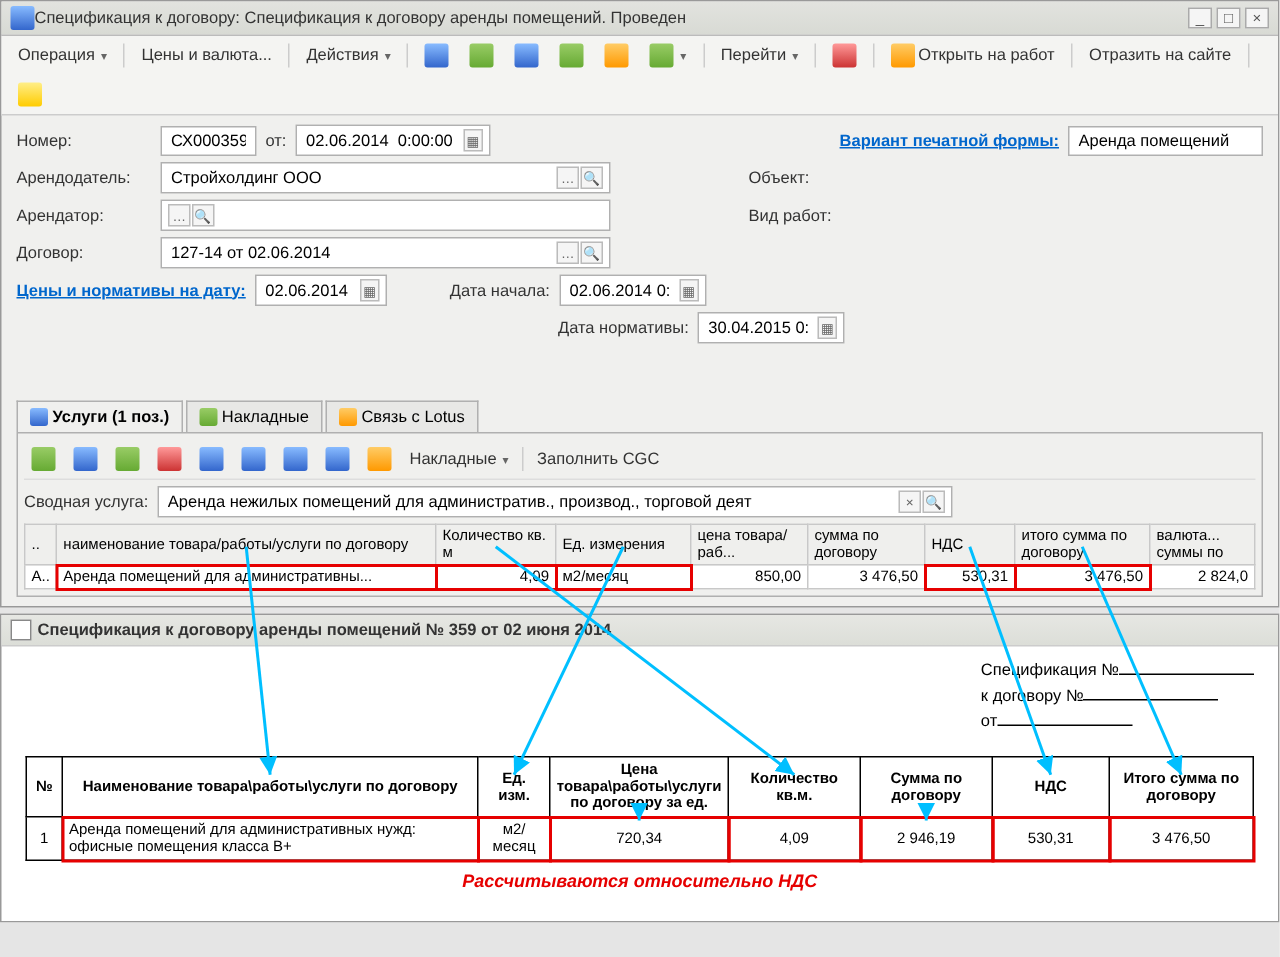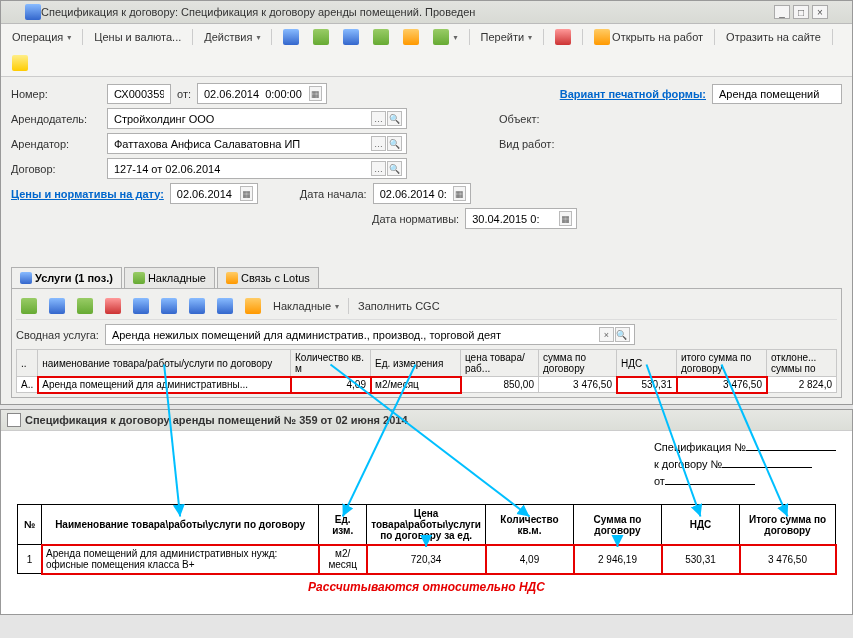--- a/index.html
+++ b/index.html
@@ -1,18 +1,18 @@
 <!DOCTYPE html>
 <html><head>
 <meta charset="utf-8">
 <style>
   * { box-sizing: border-box; }
   body { margin:0; font-family:Arial,sans-serif; font-size:11px; background:#e5e5e5; width:853px; }
   .window { border:1px solid #999; background:#f0f0ee; }
-  .titlebar { background:linear-gradient(#e2e3df,#d8dad4); padding:3px 24px; display:flex; align-items:center; border-bottom:1px solid #bbb; }
+  .titlebar { background:linear-gradient(#e2e3df,#d8dad4); padding:3px 6px; display:flex; align-items:center; border-bottom:1px solid #bbb; }
   .titlebar .txt { flex:1; color:#333; font-size:11px; }
   .winbtn { width:16px; height:14px; border:1px solid #aaa; margin-left:3px; display:inline-flex; align-items:center; justify-content:center; background:#f5f5f5; font-size:10px; color:#555; }
   .toolbar { padding:2px 6px; display:flex; align-items:center; gap:4px; background:#f4f4f2; border-bottom:1px solid #ccc; flex-wrap:wrap;}
   .tbtn { display:inline-flex; align-items:center; gap:2px; padding:2px 4px; border:1px solid transparent; color:#333; }
   .dd::after{ content:"▾"; font-size:8px; margin-left:2px; color:#666;}
   .sep { width:1px; height:16px; background:#ccc; margin:0 2px;}
   .ticon{ width:16px;height:16px; display:inline-block; background:#ddd; border-radius:2px;}
   .i-green{background:linear-gradient(#9c6,#6a3);}
   .i-blue{background:linear-gradient(#8bf,#36c);}
   .i-orange{background:linear-gradient(#fc6,#f90);}
@@ -135,21 +135,20 @@
               <span class="look">…</span>
               <span class="look">🔍</span>
             </span>
           </span>
       <span style="width:80px"></span>
       <span class="lbl">Объект:</span>
     </div>
     <div class="row">
       <span class="lbl" style="width:90px">Арендатор:</span>
       <span class="inp" style="flex:0 0 300px">
-            <input value="Фаттахова Анфиса Салаватовна ИП" style="">
             <span class="lookup-btns">
               <span class="look">…</span>
               <span class="look">🔍</span>
             </span>
           </span>
       <span style="width:80px"></span>
       <span class="lbl">Вид работ:</span>
     </div>
     <div class="row">
       <span class="lbl" style="width:90px">Договор:</span>
@@ -170,21 +169,21 @@
       <span style="width:30px"></span>
       <span class="lbl">Дата начала:</span>
       <span class="inp" style="width:98px">
             <input value="02.06.2014 0:" style="">
             <span class="look">▦</span>
           </span>
     </div>
     <div class="row">
       <span style="width:355px"></span>
       <span class="lbl">Дата нормативы:</span>
-      <span class="inp" style="width:112px">
+      <span class="inp" style="width:98px">
             <input value="30.04.2015 0:" style="">
             <span class="look">▦</span>
           </span>
     </div>
   </div>
 
   <div class="tabs">
     <div class="tab active">
           <span class="ticon i-blue" style="width:12px;height:12px"></span>
           <span>Услуги (1 поз.)</span>
@@ -246,21 +245,21 @@
       <thead>
             <tr>
         <th style="width:18px">..</th>
         <th>наименование товара/работы/услуги по договору</th>
         <th style="width:80px">Количество кв. м</th>
         <th style="width:90px">Ед. измерения</th>
         <th style="width:78px">цена товара/раб...</th>
         <th style="width:78px">сумма по договору</th>
         <th style="width:60px">НДС</th>
         <th style="width:90px">итого сумма по договору</th>
-        <th style="width:70px">отклоне... суммы по</th>
+        <th style="width:70px">валюта... суммы по</th>
       </tr>
           </thead>
       <tbody>
             <tr>
         <td>А..</td>
         <td class="redbox" id="g-name">Аренда помещений для административны...</td>
         <td class="redbox" id="g-qty" style="text-align:right">4,09</td>
         <td class="redbox" id="g-unit">м2/месяц</td>
         <td style="text-align:right">850,00</td>
         <td style="text-align:right">3 476,50</td>

